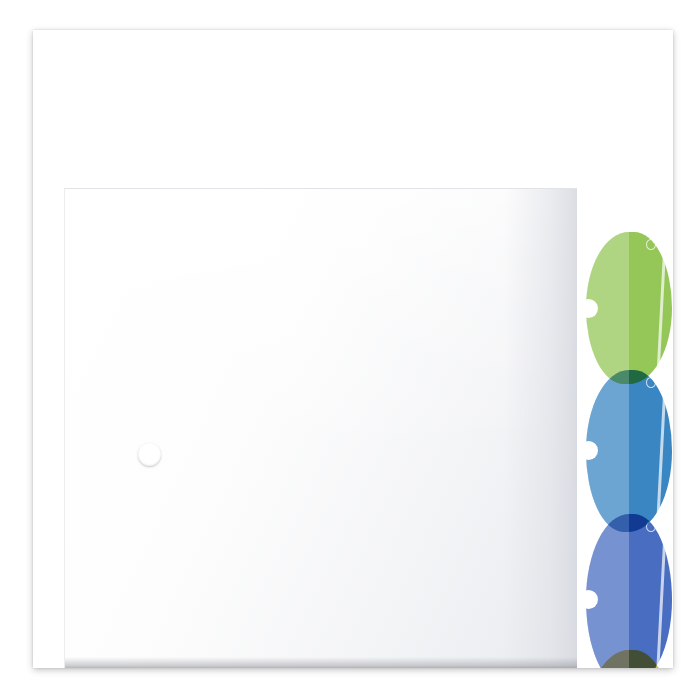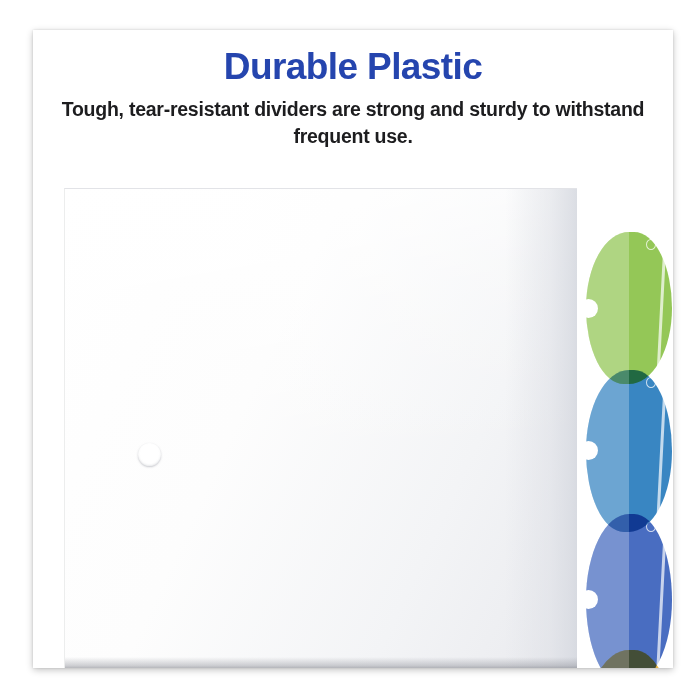--- a/index.html
+++ b/index.html
@@ -176,24 +176,20 @@
   .tab-royal   { top: 296px; height: 172px; background: #3b62bc; }
   .tab-yellow  { top: 432px; height: 150px; background: #e8b13a; }
 </style>
 </head>
 <body>
 
 <div id="stage">
 
   <div class="product-card">
 
-    <div class="headline-block">
-      <h1 class="headline" style="color: rgb(37, 69, 174);">Durable Plastic</h1>
-      <p class="subhead" style="color: rgb(29, 29, 31);">Tough, tear-resistant dividers are strong and sturdy to withstand frequent use.</p>
-    </div>
 
     <div class="divider-sheet">
       <div class="sheet-sheen"></div>
       <div class="sheet-right-fade"></div>
       <div class="sheet-bottom-shadow"></div>
 
       <div class="punch-hole hole-1"></div>
 
     </div>
 

